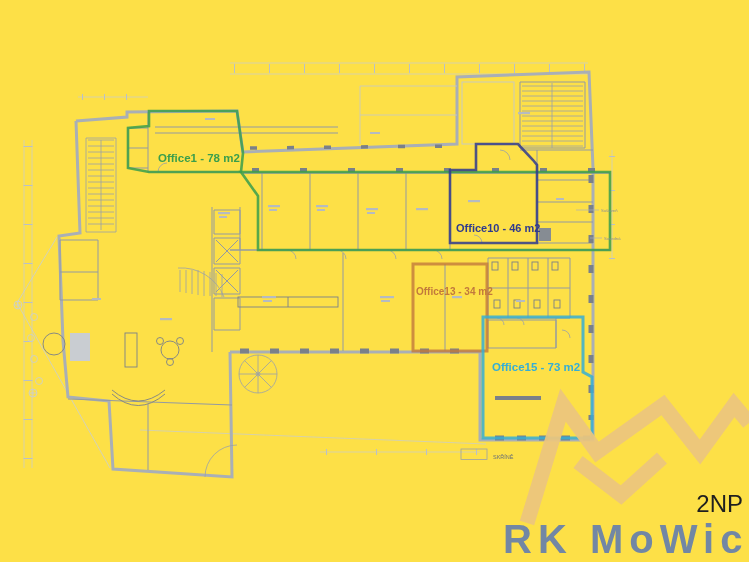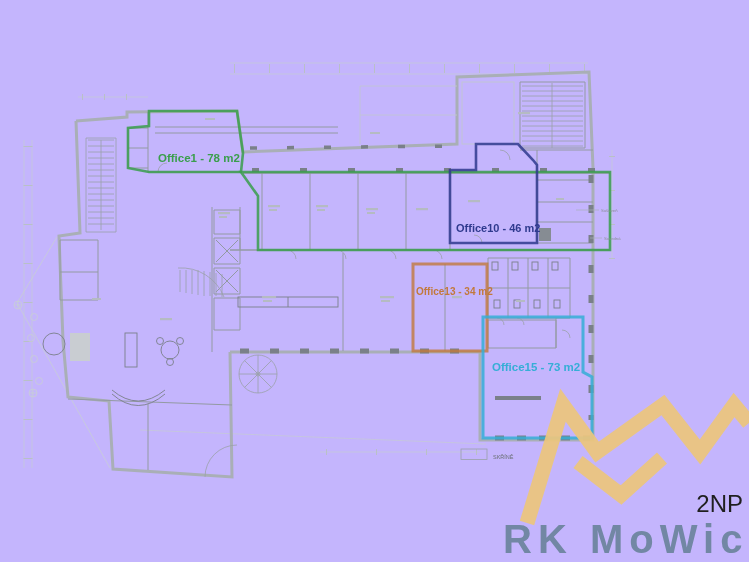--- a/index.html
+++ b/index.html
@@ -1,16 +1,16 @@
 <!DOCTYPE html>
 <html><head>
 <meta charset="utf-8">
 <style>
   html,body{margin:0;padding:0;background:#fff;}
-  #stage{position:relative;width:749px;height:562px;overflow:hidden;background:#c4b5fd;
+  #stage{position:relative;width:749px;height:562px;overflow:hidden;background:#fde047;
          font-family:"Liberation Sans",sans-serif;}
   svg text{font-family:"Liberation Sans",sans-serif;}
   .office-label{font-weight:bold;}
   .tiny{fill:#8a9098;}
 </style>
 </head>
 <body>
 
 <div id="stage">
 <svg width="749" height="562" viewBox="0 0 749 562">

